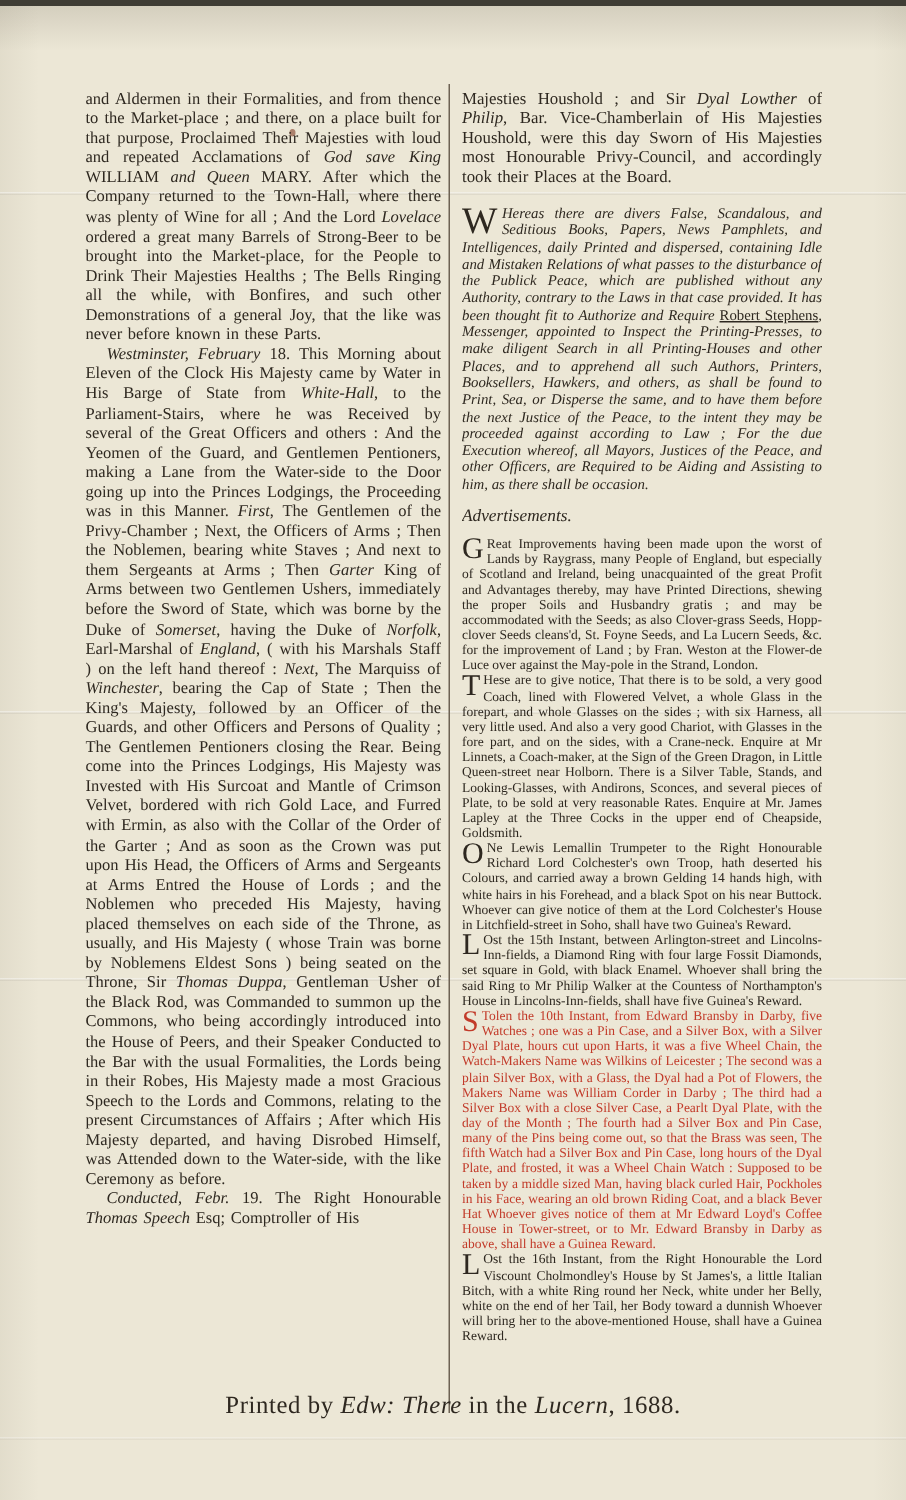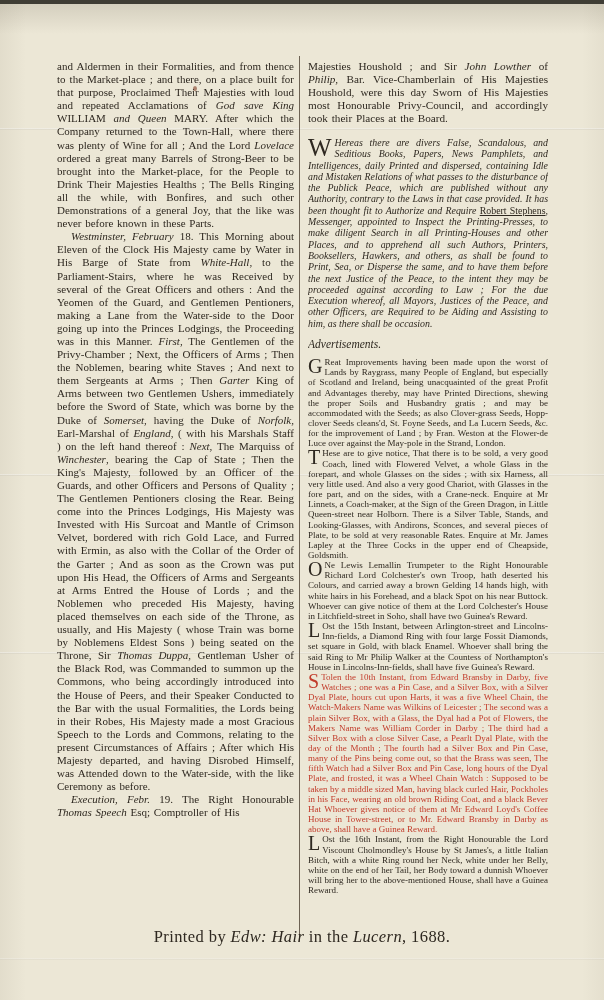--- a/index.html
+++ b/index.html
@@ -54,31 +54,31 @@
   <div class="top-edge"></div>
   <div class="crease c1"></div>
   <div class="crease c2"></div>
   <div class="crease c3"></div>
   <div class="crease c4"></div>
   <div class="speck"></div>
 
   <div class="col col-left">
       <p class="p-body">and Aldermen in their Formalities, and from thence to the Market-place ; and there, on a place built for that purpose, Proclaimed Their Majesties with loud and repeated Acclamations of <i>God save King</i> WILLIAM <i>and Queen</i> MARY. After which the Company returned to the Town-Hall, where there was plenty of Wine for all ; And the Lord <i>Lovelace</i> ordered a great many Barrels of Strong-Beer to be brought into the Market-place, for the People to Drink Their Majesties Healths ; The Bells Ringing all the while, with Bonfires, and such other Demonstrations of a general Joy, that the like was never before known in these Parts.</p>
       <p class="p-body ind"><i>Westminster, February</i> 18. This Morning about Eleven of the Clock His Majesty came by Water in His Barge of State from <i>White-Hall</i>, to the Parliament-Stairs, where he was Received by several of the Great Officers and others : And the Yeomen of the Guard, and Gentlemen Pentioners, making a Lane from the Water-side to the Door going up into the Princes Lodgings, the Proceeding was in this Manner. <i>First</i>, The Gentlemen of the Privy-Chamber ; Next, the Officers of Arms ; Then the Noblemen, bearing white Staves ; And next to them Sergeants at Arms ; Then <i>Garter</i> King of Arms between two Gentlemen Ushers, immediately before the Sword of State, which was borne by the Duke of <i>Somerset</i>, having the Duke of <i>Norfolk</i>, Earl-Marshal of <i>England</i>, ( with his Marshals Staff ) on the left hand thereof : <i>Next</i>, The Marquiss of <i>Winchester</i>, bearing the Cap of State ; Then the King's Majesty, followed by an Officer of the Guards, and other Officers and Persons of Quality ; The Gentlemen Pentioners closing the Rear. Being come into the Princes Lodgings, His Majesty was Invested with His Surcoat and Mantle of Crimson Velvet, bordered with rich Gold Lace, and Furred with Ermin, as also with the Collar of the Order of the Garter ; And as soon as the Crown was put upon His Head, the Officers of Arms and Sergeants at Arms Entred the House of Lords ; and the Noblemen who preceded His Majesty, having placed themselves on each side of the Throne, as usually, and His Majesty ( whose Train was borne by Noblemens Eldest Sons ) being seated on the Throne, Sir <i>Thomas Duppa</i>, Gentleman Usher of the Black Rod, was Commanded to summon up the Commons, who being accordingly introduced into the House of Peers, and their Speaker Conducted to the Bar with the usual Formalities, the Lords being in their Robes, His Majesty made a most Gracious Speech to the Lords and Commons, relating to the present Circumstances of Affairs ; After which His Majesty departed, and having Disrobed Himself, was Attended down to the Water-side, with the like Ceremony as before.</p>
-      <p class="p-body ind"><i>Execution, Febr.</i> 19. The Right Honourable <i>Thomas Speech</i> Esq; Comptroller of His</p>
+      <p class="p-body ind"><i>Conducted, Febr.</i> 19. The Right Honourable <i>Thomas Speech</i> Esq; Comptroller of His</p>
     </div>
   <div class="divider"></div>
   <div class="col col-right">
-      <p class="p-lead">Majesties Houshold ; and Sir <i>John Lowther</i> of <i>Philip</i>, Bar. Vice-Chamberlain of His Majesties Houshold, were this day Sworn of His Majesties most Honourable Privy-Council, and accordingly took their Places at the Board.</p>
+      <p class="p-lead">Majesties Houshold ; and Sir <i>Dyal Lowther</i> of <i>Philip</i>, Bar. Vice-Chamberlain of His Majesties Houshold, were this day Sworn of His Majesties most Honourable Privy-Council, and accordingly took their Places at the Board.</p>
       <p class="p-notice"><span class="dropcap">W</span>Hereas there are divers False, Scandalous, and Seditious Books, Papers, News Pamphlets, and Intelligences, daily Printed and dispersed, containing Idle and Mistaken Relations of what passes to the disturbance of the Publick Peace, which are published without any Authority, contrary to the Laws in that case provided. It has been thought fit to Authorize and Require <i>Robert Stephens</i>, Messenger, appointed to Inspect the Printing-Presses, to make diligent Search in all Printing-Houses and other Places, and to apprehend all such Authors, Printers, Booksellers, Hawkers, and others, as shall be found to Print, Sea, or Disperse the same, and to have them before the next Justice of the Peace, to the intent they may be proceeded against according to Law ; For the due Execution whereof, all Mayors, Justices of the Peace, and other Officers, are Required to be Aiding and Assisting to him, as there shall be occasion.</p>
       <p class="p-heading">Advertisements.</p>
       <p class="p-ad"><span class="dropcap">G</span>Reat Improvements having been made upon the worst of Lands by Raygrass, many People of England, but especially of Scotland and Ireland, being unacquainted of the great Profit and Advantages thereby, may have Printed Directions, shewing the proper Soils and Husbandry gratis ; and may be accommodated with the Seeds; as also Clover-grass Seeds, Hopp-clover Seeds cleans'd, St. Foyne Seeds, and La Lucern Seeds, &amp;c. for the improvement of Land ; by Fran. Weston at the Flower-de Luce over against the May-pole in the Strand, London.</p>
       <p class="p-ad"><span class="dropcap">T</span>Hese are to give notice, That there is to be sold, a very good Coach, lined with Flowered Velvet, a whole Glass in the forepart, and whole Glasses on the sides ; with six Harness, all very little used. And also a very good Chariot, with Glasses in the fore part, and on the sides, with a Crane-neck. Enquire at Mr Linnets, a Coach-maker, at the Sign of the Green Dragon, in Little Queen-street near Holborn. There is a Silver Table, Stands, and Looking-Glasses, with Andirons, Sconces, and several pieces of Plate, to be sold at very reasonable Rates. Enquire at Mr. James Lapley at the Three Cocks in the upper end of Cheapside, Goldsmith.</p>
       <p class="p-ad"><span class="dropcap">O</span>Ne Lewis Lemallin Trumpeter to the Right Honourable Richard Lord Colchester's own Troop, hath deserted his Colours, and carried away a brown Gelding 14 hands high, with white hairs in his Forehead, and a black Spot on his near Buttock. Whoever can give notice of them at the Lord Colchester's House in Litchfield-street in Soho, shall have two Guinea's Reward.</p>
       <p class="p-ad"><span class="dropcap">L</span>Ost the 15th Instant, between Arlington-street and Lincolns-Inn-fields, a Diamond Ring with four large Fossit Diamonds, set square in Gold, with black Enamel. Whoever shall bring the said Ring to Mr Philip Walker at the Countess of Northampton's House in Lincolns-Inn-fields, shall have five Guinea's Reward.</p>
       <p class="p-ad red"><span class="dropcap">S</span>Tolen the 10th Instant, from Edward Bransby in Darby, five Watches ; one was a Pin Case, and a Silver Box, with a Silver Dyal Plate, hours cut upon Harts, it was a five Wheel Chain, the Watch-Makers Name was Wilkins of Leicester ; The second was a plain Silver Box, with a Glass, the Dyal had a Pot of Flowers, the Makers Name was William Corder in Darby ; The third had a Silver Box with a close Silver Case, a Pearlt Dyal Plate, with the day of the Month ; The fourth had a Silver Box and Pin Case, many of the Pins being come out, so that the Brass was seen, The fifth Watch had a Silver Box and Pin Case, long hours of the Dyal Plate, and frosted, it was a Wheel Chain Watch : Supposed to be taken by a middle sized Man, having black curled Hair, Pockholes in his Face, wearing an old brown Riding Coat, and a black Bever Hat Whoever gives notice of them at Mr Edward Loyd's Coffee House in Tower-street, or to Mr. Edward Bransby in Darby as above, shall have a Guinea Reward.</p>
       <p class="p-ad"><span class="dropcap">L</span>Ost the 16th Instant, from the Right Honourable the Lord Viscount Cholmondley's House by St James's, a little Italian Bitch, with a white Ring round her Neck, white under her Belly, white on the end of her Tail, her Body toward a dunnish Whoever will bring her to the above-mentioned House, shall have a Guinea Reward.</p>
     </div>
 
   <div class="footer">
-    <span>Printed by <i>Edw: Hair</i> in the <i>Lucern</i>, 1688.</span>
+    <span>Printed by <i>Edw: There</i> in the <i>Lucern</i>, 1688.</span>
   </div>
 </div>
 
 </body></html>

